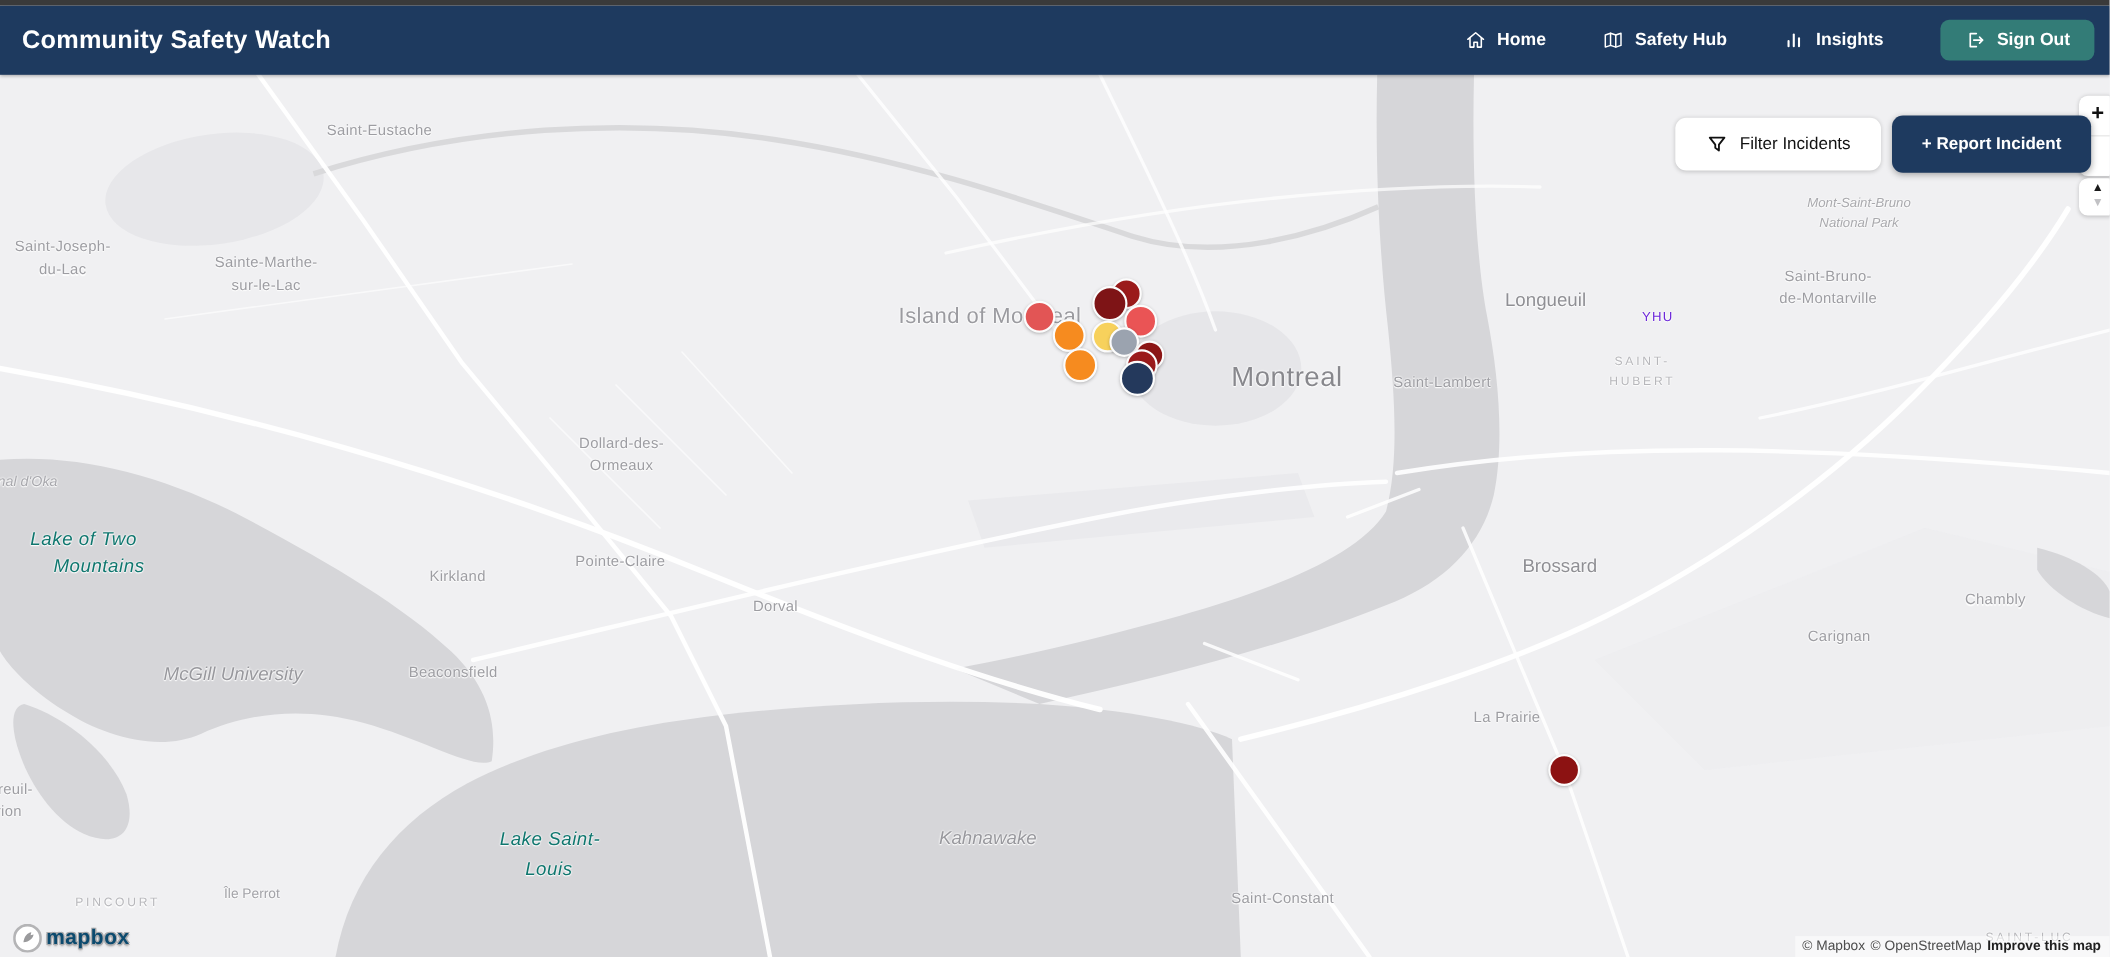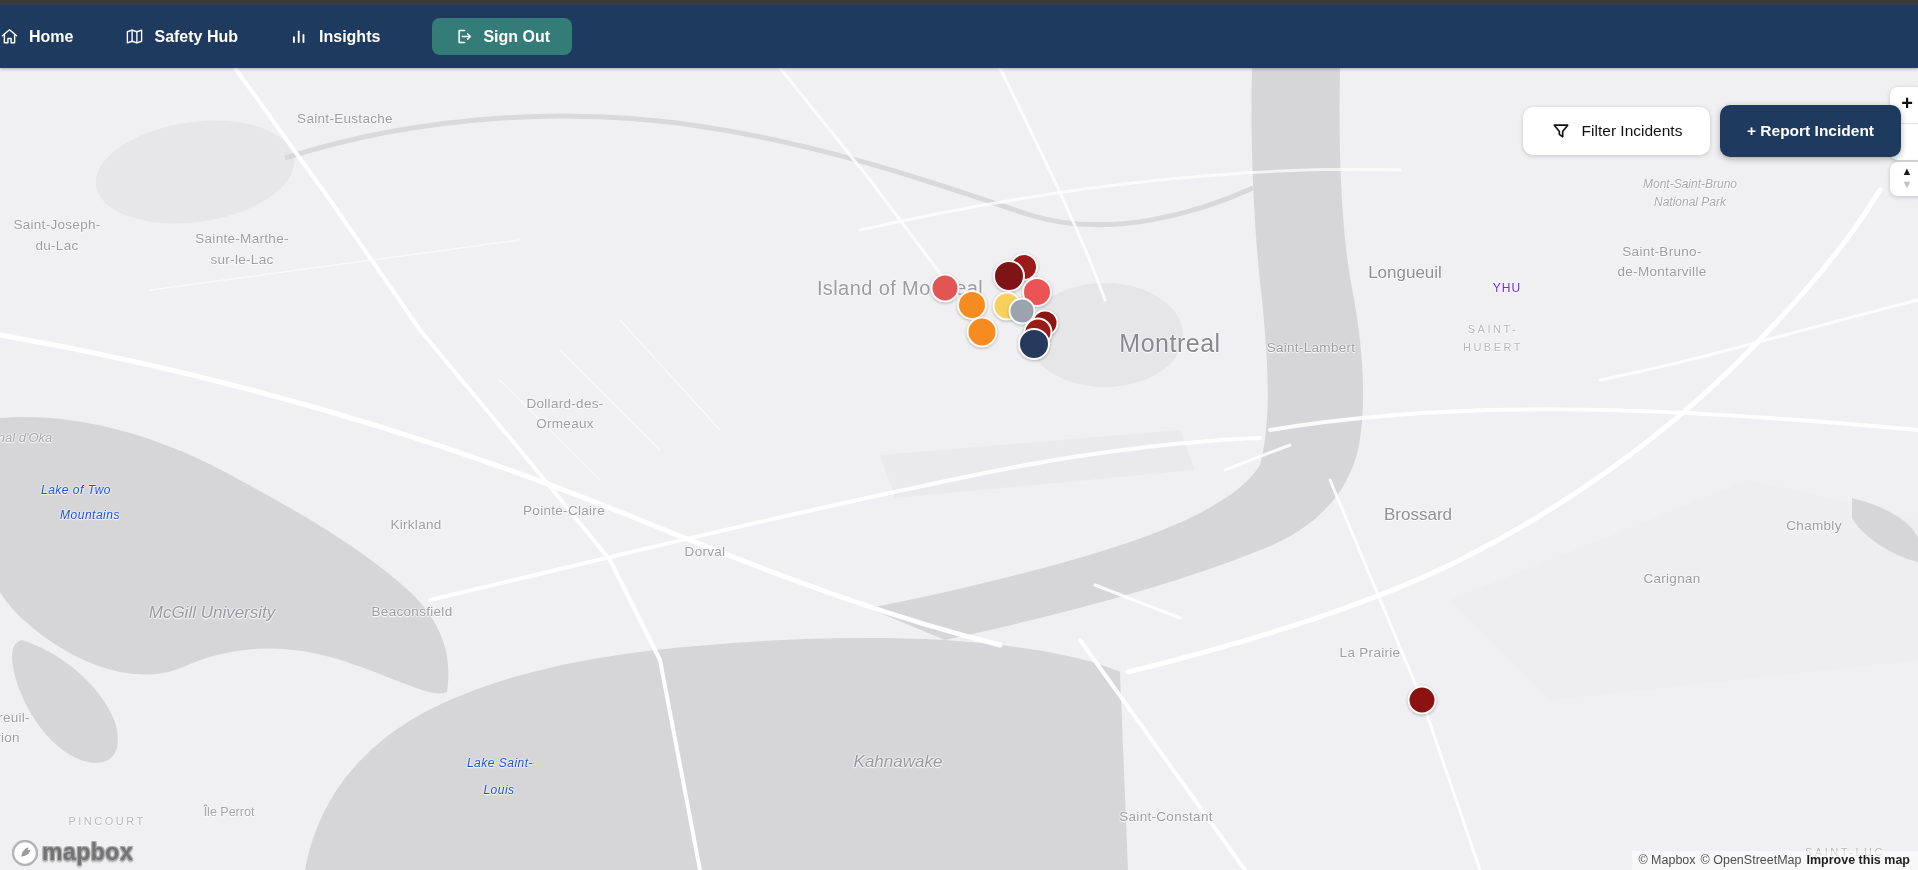--- a/index.html
+++ b/index.html
@@ -24,21 +24,21 @@
   .map-bg{position:absolute;left:0;top:0;z-index:1;}
   .labels,.markers{position:absolute;left:0;top:0;width:100%;height:100%;z-index:5;pointer-events:none;}
   .markers{z-index:8;}
   .map-label{position:absolute;transform:translate(-50%,-50%);white-space:nowrap;color:#9d9da2;
              text-shadow:0 0 2px #fff,0 0 2px #fff,0 1px 1px #fff;}
   .town{font-size:13.5px;letter-spacing:.3px;}
   .town-sm{font-size:12.5px;color:#a3a3a8;}
   .city{font-size:17px;color:#8f8f94;}
   .major{font-size:25px;color:#88888d;letter-spacing:.5px;}
   .island{font-size:20px;color:#9b9ba0;letter-spacing:.4px;}
-  .water{font-size:12px;font-style:italic;color:#1d4ed8;letter-spacing:.5px;}
+  .water{font-size:17px;font-style:italic;color:#0f766e;letter-spacing:.5px;}
   .water-sm{font-size:13px;font-style:italic;color:#a7a7ac;}
   .poi{font-size:17px;font-style:italic;color:#98989d;}
   .park{font-size:12px;font-style:italic;color:#a9a9ad;}
   .spaced{font-size:11px;color:#b7b7bb;letter-spacing:2.5px;}
   .airport{font-size:12px;color:#6d28d9;letter-spacing:1px;}
   .marker{position:absolute;transform:translate(-50%,-50%);border-radius:50%;
           border:2px solid #fcfcfc;box-shadow:0 1px 3px rgba(0,0,0,.25);pointer-events:auto;cursor:pointer;}
 
   
   .filter-btn{position:absolute;left:1523px;top:107px;width:187px;height:48px;z-index:20;
@@ -54,21 +54,21 @@
   .zoom-ctrl{top:87px;height:73px;}
   .zc-plus{font-size:20px;font-weight:700;color:#111;line-height:32px;height:36px;
            border-bottom:1px solid #e3e3e3;cursor:pointer;}
   .stepper{top:162px;height:34px;padding-top:3px;box-sizing:border-box;z-index:10;}
   .stepper .up{font-size:11px;color:#1a1a1a;line-height:13px;cursor:pointer;}
   .stepper .down{font-size:11px;color:#c2c2c5;line-height:13px;cursor:pointer;}
 
   
   .mapbox-logo{position:absolute;left:12px;bottom:4px;z-index:30;display:flex;align-items:center;gap:4px;cursor:pointer;}
   .logo-circle{width:26px;height:26px;display:block;}
-  .logo-word{color:#737373;font-size:23px;font-weight:bold;letter-spacing:.5px;
+  .logo-word{color:#0c4a6e;font-size:19px;font-weight:bold;letter-spacing:.5px;
              text-shadow:-1px -1px 0 #ababad,1px -1px 0 #ababad,-1px 1px 0 #ababad,1px 1px 0 #ababad,0 2px 2px rgba(120,120,120,.7);}
   .attribution{position:absolute;right:0;bottom:0;z-index:30;background:rgba(255,255,255,.5);
                padding:2px 8px 3px 6px;font-size:12.5px;color:#4d4d4d;display:flex;gap:5px;align-items:baseline;}
   .attribution a{color:#4d4d4d;text-decoration:none;cursor:pointer;}
   .attribution a.improve{color:#1f1f1f;font-weight:700;}
 </style>
 </head>
 <body>
 
 <div id="app">
@@ -133,21 +133,21 @@
         <div class="map-label water" style="left: 499px; top: 790px;">Louis</div>
         <div class="map-label town-sm" style="left: 229px; top: 812px;">Île Perrot</div>
         <div class="map-label spaced" style="left: 107px; top: 821px;">PINCOURT</div>
         <div class="map-label town" style="left: 14px; top: 717px;">reuil-</div>
         <div class="map-label town" style="left: 8px; top: 737px;">rion</div>
         <div class="map-label poi" style="left: 898px; top: 762px;">Kahnawake</div>
         <div class="map-label town" style="left: 1166px; top: 816px;">Saint-Constant</div>
         <div class="map-label town" style="left: 1370px; top: 652px;">La Prairie</div>
         <div class="map-label city" style="left: 1418px; top: 515px;">Brossard</div>
         <div class="map-label town" style="left: 1672px; top: 578px;">Carignan</div>
-        <div class="map-label town" style="left: 1814px; top: 525px;">Chambly</div>
+        <div class="map-label town" style="left: 1814px; top: 545px;">Chambly</div>
         <div class="map-label city" style="left: 1405px; top: 273px;">Longueuil</div>
         <div class="map-label airport" style="left: 1507px; top: 288px;">YHU</div>
         <div class="map-label spaced" style="left: 1493px; top: 329px;">SAINT-</div>
         <div class="map-label spaced" style="left: 1493px; top: 347px;">HUBERT</div>
         <div class="map-label town" style="left: 1311px; top: 347px;">Saint-Lambert</div>
         <div class="map-label park" style="left: 1690px; top: 184px;">Mont-Saint-Bruno</div>
         <div class="map-label park" style="left: 1690px; top: 202px;">National Park</div>
         <div class="map-label town" style="left: 1662px; top: 251px;">Saint-Bruno-</div>
         <div class="map-label town" style="left: 1662px; top: 271px;">de-Montarville</div>
         <div class="map-label major" style="left: 1170px; top: 343px;">Montreal</div>
@@ -195,20 +195,21 @@
 
     <div class="attribution">
       <a>© Mapbox</a>
       <a>© OpenStreetMap</a>
       <a class="improve">Improve this map</a>
     </div>
   </div>
 
   <div class="top-strip"></div>
   <header class="header">
+    <div class="app-title">Community Safety Watch</div>
     <nav class="nav">
       <div class="nav-item">
         <svg width="19" height="19" viewBox="0 0 24 24" fill="none" stroke="#fff" stroke-width="1.8" stroke-linejoin="round" stroke-linecap="round">
           <path d="M3 11 L12 3.5 L21 11"></path>
             <path d="M5.5 9.5 V20 H10 V14.5 H14 V20 H18.5 V9.5"></path>
         </svg>
         <span>Home</span>
       </div>
       <div class="nav-item">
         <svg width="19" height="19" viewBox="0 0 24 24" fill="none" stroke="#fff" stroke-width="1.7" stroke-linejoin="round" stroke-linecap="round">

